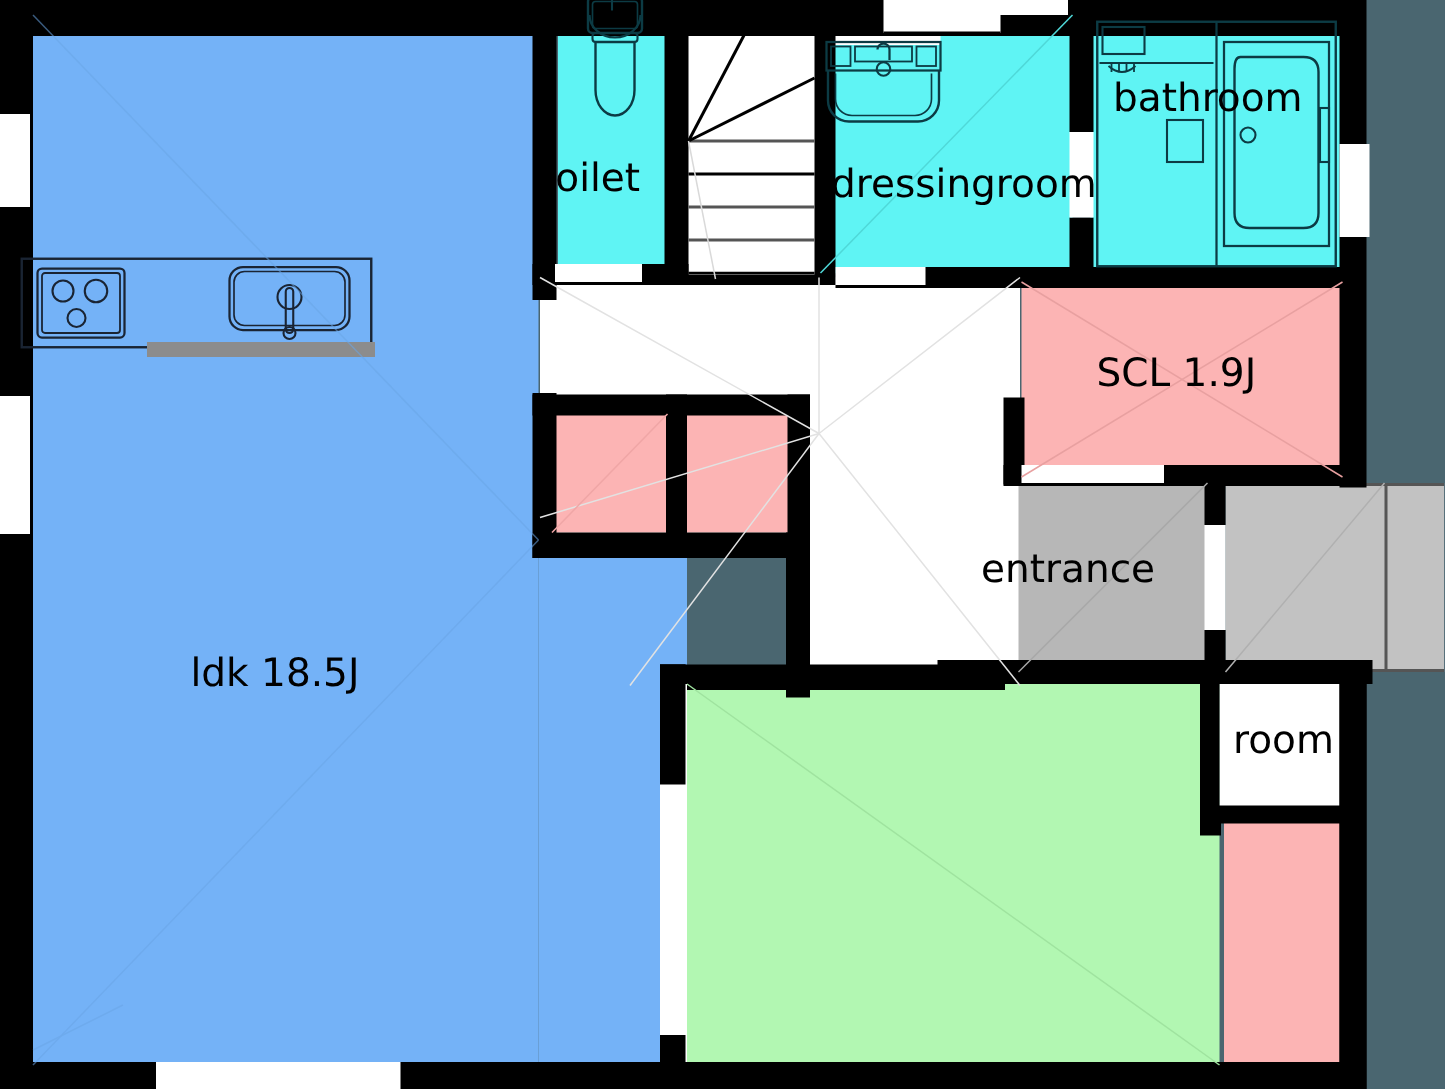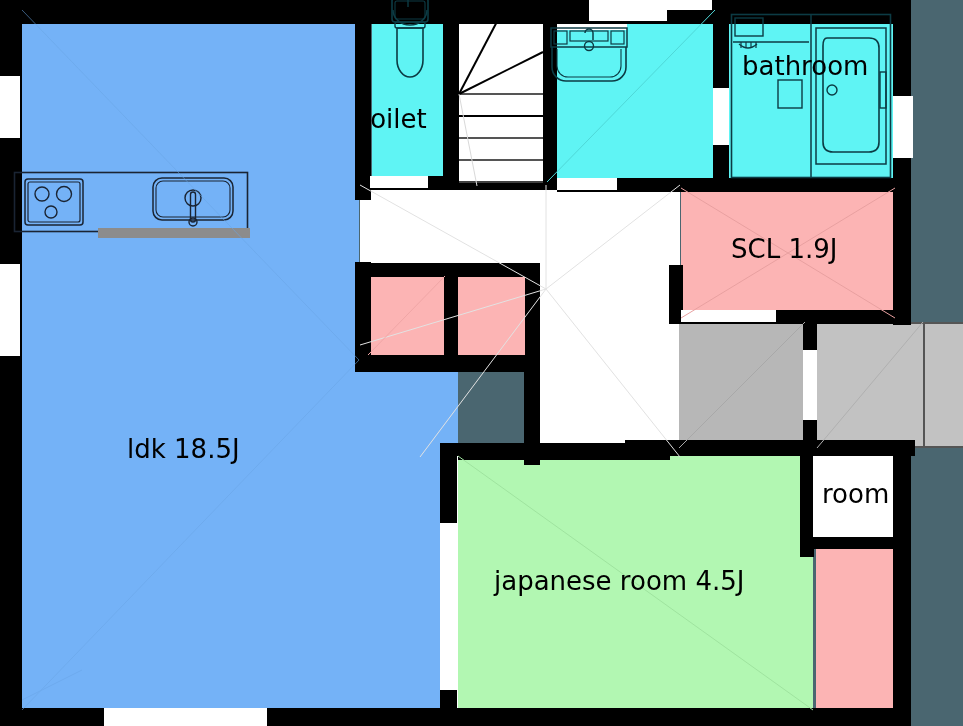--- a/index.html
+++ b/index.html
@@ -274,23 +274,24 @@
   <div class="fixture" style="left:368px;top:276px;width:77px;height:79px;">
     <svg width="77" height="79" viewBox="0 0 77 79">
       <line x1="0" y1="79" x2="77" y2="0" stroke="#f0a6a6" stroke-width="1"></line>
     </svg>
   </div>
 
   <div class="label" style="left:127px;top:436px;">ldk 18.5J</div>
 
   <div class="label" style="left:360px;top:106px;">toilet</div>
 
+  <div class="label" style="left:554px;top:110px;">dressingroom</div>
 
   <div class="label" style="left:730px;top:53px;margin-left:12px;">bathroom</div>
 
   <div class="label" style="left:731px;top:236px;">SCL 1.9J</div>
 
-
-  <div class="label" style="left:494px;top:568px;">japanese room 4.5J</div>
+  <div class="label" style="left:654px;top:367px;">entrance</div>
+
 
   <div class="label" style="left:822px;top:481px;">room</div>
 
 </div>
 
 </body></html>

